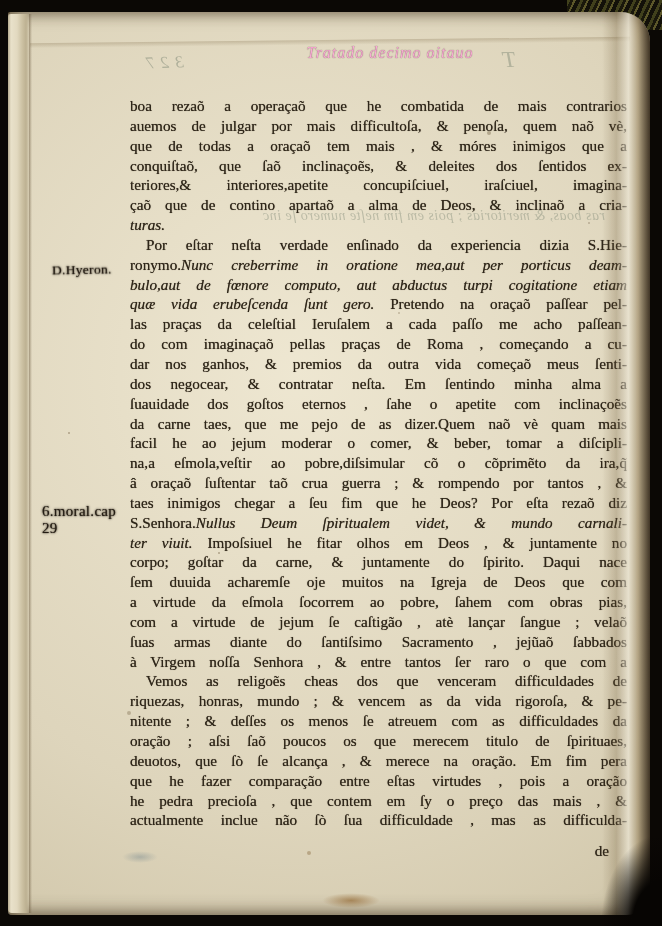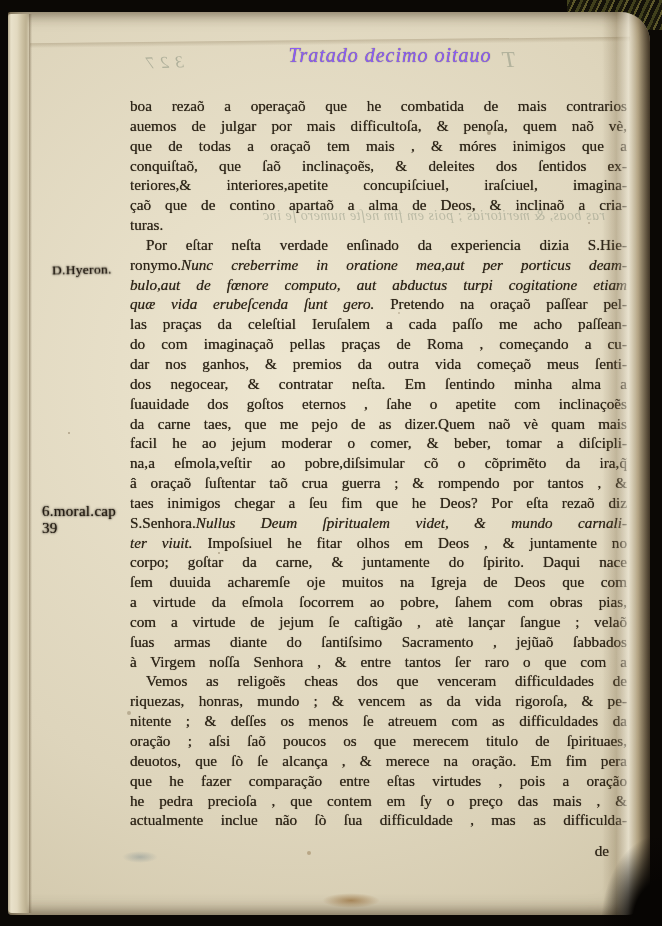--- a/index.html
+++ b/index.html
@@ -54,22 +54,22 @@
     background:radial-gradient(ellipse at 100% 100%, #070503 35%, rgba(7,5,3,0) 72%);
   }
   .top-crease{
     position:absolute;left:30px;top:40px;width:600px;height:5px;
     background:linear-gradient(to bottom,rgba(120,100,65,.28),rgba(120,100,65,0));
     transform:rotate(-.6deg);
   }
   
   .header{
     position:absolute;left:150px;top:44px;width:480px;
-    text-align:center;font-style:italic;font-size:20px;letter-spacing:1px;
-    color:#8b5cf6;text-shadow:0 0 1px rgba(45,35,22,.75);
+    text-align:center;font-style:italic;font-size:16px;letter-spacing:1px;
+    color:#f9a8d4;text-shadow:0 0 1px rgba(45,35,22,.75);
   }
   .ghost{color:#7e8876;font-style:italic;position:absolute;transform:scaleX(-1);}
   .ghost-num{left:140px;top:53px;font-size:17px;opacity:.5;letter-spacing:6px;transform:scaleX(-1) rotate(2deg);}
   .ghost-T{left:503px;top:46px;font-size:24px;opacity:.45;}
   .ghost-line{
     left:185px;top:208px;width:420px;font-size:14px;opacity:.42;
     letter-spacing:.5px;white-space:nowrap;filter:blur(.4px);
   }
   
   .marg{
@@ -82,21 +82,21 @@
   
   .body-text{
     position:absolute;left:130px;top:96px;width:497px;
     color:#2e2619;text-shadow:0 0 .7px rgba(40,30,18,.8);
     word-spacing:.5px;
   }
   .line{
     font-size:15.2px;line-height:19.85px;height:19.85px;overflow:hidden;
     text-align:justify;text-align-last:justify;text-justify:inter-word;white-space:nowrap;
   }
-  .line.nj{text-align-last:left;}
+  .line.nj{text-align-last:left;font-style:italic;}
   .line.ind{padding-left:16px;}
   .it{font-style:italic;}
   .catchword{
     position:absolute;left:130px;top:842px;width:479px;text-align:right;
     font-size:15.2px;color:#2e2619;text-shadow:0 0 .7px rgba(40,30,18,.8);
   }
   
   .stain-bottom{
     position:absolute;left:322px;top:893px;width:58px;height:15px;border-radius:50%;
     background:radial-gradient(ellipse,rgba(130,80,20,.55),rgba(130,80,20,0) 70%);
@@ -129,21 +129,21 @@
 <div class="ghost ghost-num">327</div>
 <div class="ghost ghost-T">T</div>
 
 <div class="header">Tratado decimo oitauo</div>
 
 <div class="ghost ghost-line">ras boas, &amp; meritorias ; pois em fim neſte numero ſe inc</div>
 
 <div class="marg marg1">D.Hyeron.</div>
 <div class="marg marg2">
   <div>6.moral.cap</div>
-  <div>39</div>
+  <div>29</div>
 </div>
 
 <div class="body-text">
     <div class="line"><span>boa rezaõ a operaçaõ que he combatida de mais contrarios</span></div>
     <div class="line"><span>auemos de julgar por mais difficultoſa, &amp; penoſa, quem naõ vè,</span></div>
     <div class="line"><span>que de todas a oraçaõ tem mais , &amp; móres inimigos que a</span></div>
     <div class="line"><span>conquiſtaõ, que ſaõ inclinaçoẽs, &amp; deleites dos ſentidos ex-</span></div>
     <div class="line"><span>teriores,&amp; interiores,apetite concupiſciuel, iraſciuel, imagina-</span></div>
     <div class="line"><span>çaõ que de contino apartaõ a alma de Deos, &amp; inclinaõ a cria-</span></div>
     <div class="line nj"><span>turas.</span></div>

